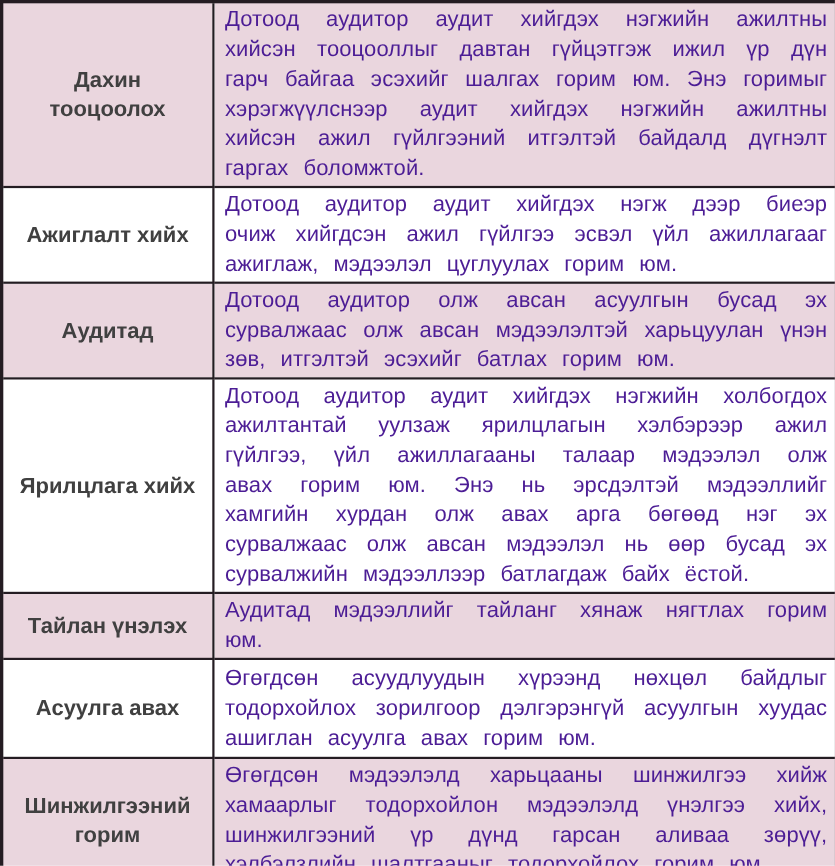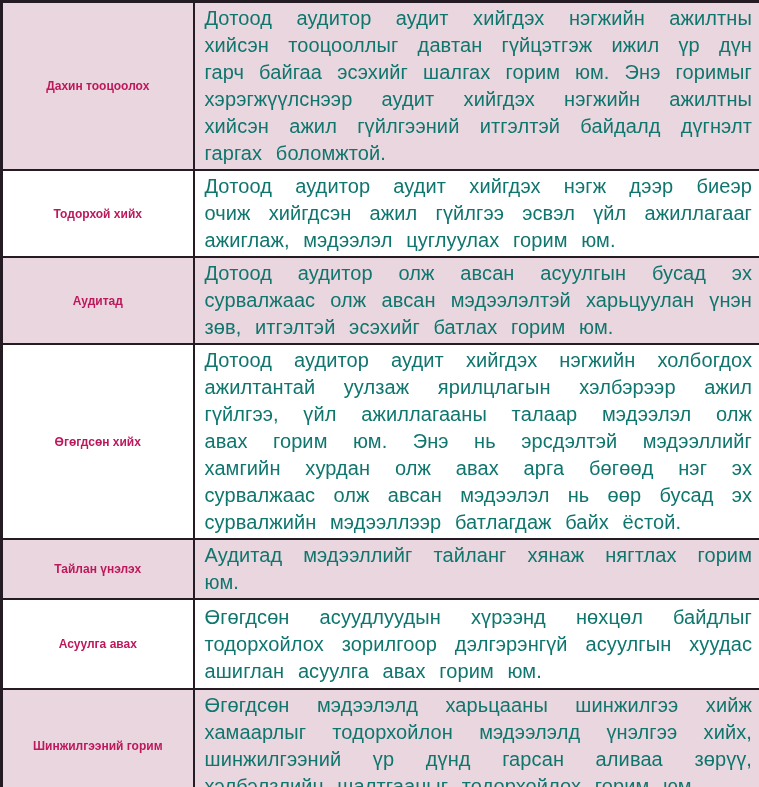--- a/index.html
+++ b/index.html
@@ -27,30 +27,30 @@
   }
   col.term-col { width: 192px; }
   col.def-col  { width: 567px; }
 
   tr.row-pink  { background: #ead6de; }
   tr.row-white { background: #ffffff; }
 
   td.term-cell {
     text-align: center;
     font-weight: bold;
-    font-size: 12px;
+    font-size: 20px;
     line-height: 26px;
-    color: #be185d;
+    color: #404040;
     padding: 2px 14px;
   }
   td.def-cell {
     text-align: justify;
     font-size: 20px;
     line-height: 27px;
-    color: #0f766e;
+    color: #4c1d95;
     padding: 2px 7px 2px 10px;
     word-spacing: 8px;
     letter-spacing: 0.1px;
   }
   
   tr.r1 { height: 168px; }
   tr.r2 { height: 79px;  }
   tr.r3 { height: 87px;  }
   tr.r4 { height: 190px; }
   tr.r5 { height: 58px; margin-top: 18px;  }
@@ -64,29 +64,29 @@
   <colgroup>
     <col class="term-col">
     <col class="def-col">
   </colgroup>
   <tbody>
     <tr class="r1 row-pink">
       <td class="term-cell">Дахин тооцоолох</td>
       <td class="def-cell">Дотоод аудитор аудит хийгдэх нэгжийн ажилтны хийсэн тооцооллыг давтан гүйцэтгэж ижил үр дүн гарч байгаа эсэхийг шалгах горим юм. Энэ горимыг хэрэгжүүлснээр аудит хийгдэх нэгжийн ажилтны хийсэн ажил гүйлгээний итгэлтэй байдалд дүгнэлт гаргах боломжтой.</td>
     </tr>
     <tr class="r2 row-white">
-      <td class="term-cell">Тодорхой хийх</td>
+      <td class="term-cell">Ажиглалт хийх</td>
       <td class="def-cell">Дотоод аудитор аудит хийгдэх нэгж дээр биеэр очиж хийгдсэн ажил гүйлгээ эсвэл үйл ажиллагааг ажиглаж, мэдээлэл цуглуулах горим юм.</td>
     </tr>
     <tr class="r3 row-pink">
       <td class="term-cell">Аудитад</td>
       <td class="def-cell">Дотоод аудитор олж авсан асуулгын бусад эх сурвалжаас олж авсан мэдээлэлтэй харьцуулан үнэн зөв, итгэлтэй эсэхийг батлах горим юм.</td>
     </tr>
     <tr class="r4 row-white">
-      <td class="term-cell">Өгөгдсөн хийх</td>
+      <td class="term-cell">Ярилцлага хийх</td>
       <td class="def-cell">Дотоод аудитор аудит хийгдэх нэгжийн холбогдох ажилтантай уулзаж ярилцлагын хэлбэрээр ажил гүйлгээ, үйл ажиллагааны талаар мэдээлэл олж авах горим юм. Энэ нь эрсдэлтэй мэдээллийг хамгийн хурдан олж авах арга бөгөөд нэг эх сурвалжаас олж авсан мэдээлэл нь өөр бусад эх сурвалжийн мэдээллээр батлагдаж байх ёстой.</td>
     </tr>
     <tr class="r5 row-pink">
       <td class="term-cell">Тайлан үнэлэх</td>
       <td class="def-cell">Аудитад мэдээллийг тайланг хянаж нягтлах горим юм.</td>
     </tr>
     <tr class="r6 row-white">
       <td class="term-cell">Асуулга авах</td>
       <td class="def-cell">Өгөгдсөн асуудлуудын хүрээнд нөхцөл байдлыг тодорхойлох зорилгоор дэлгэрэнгүй асуулгын хуудас ашиглан асуулга авах горим юм.</td>
     </tr>

